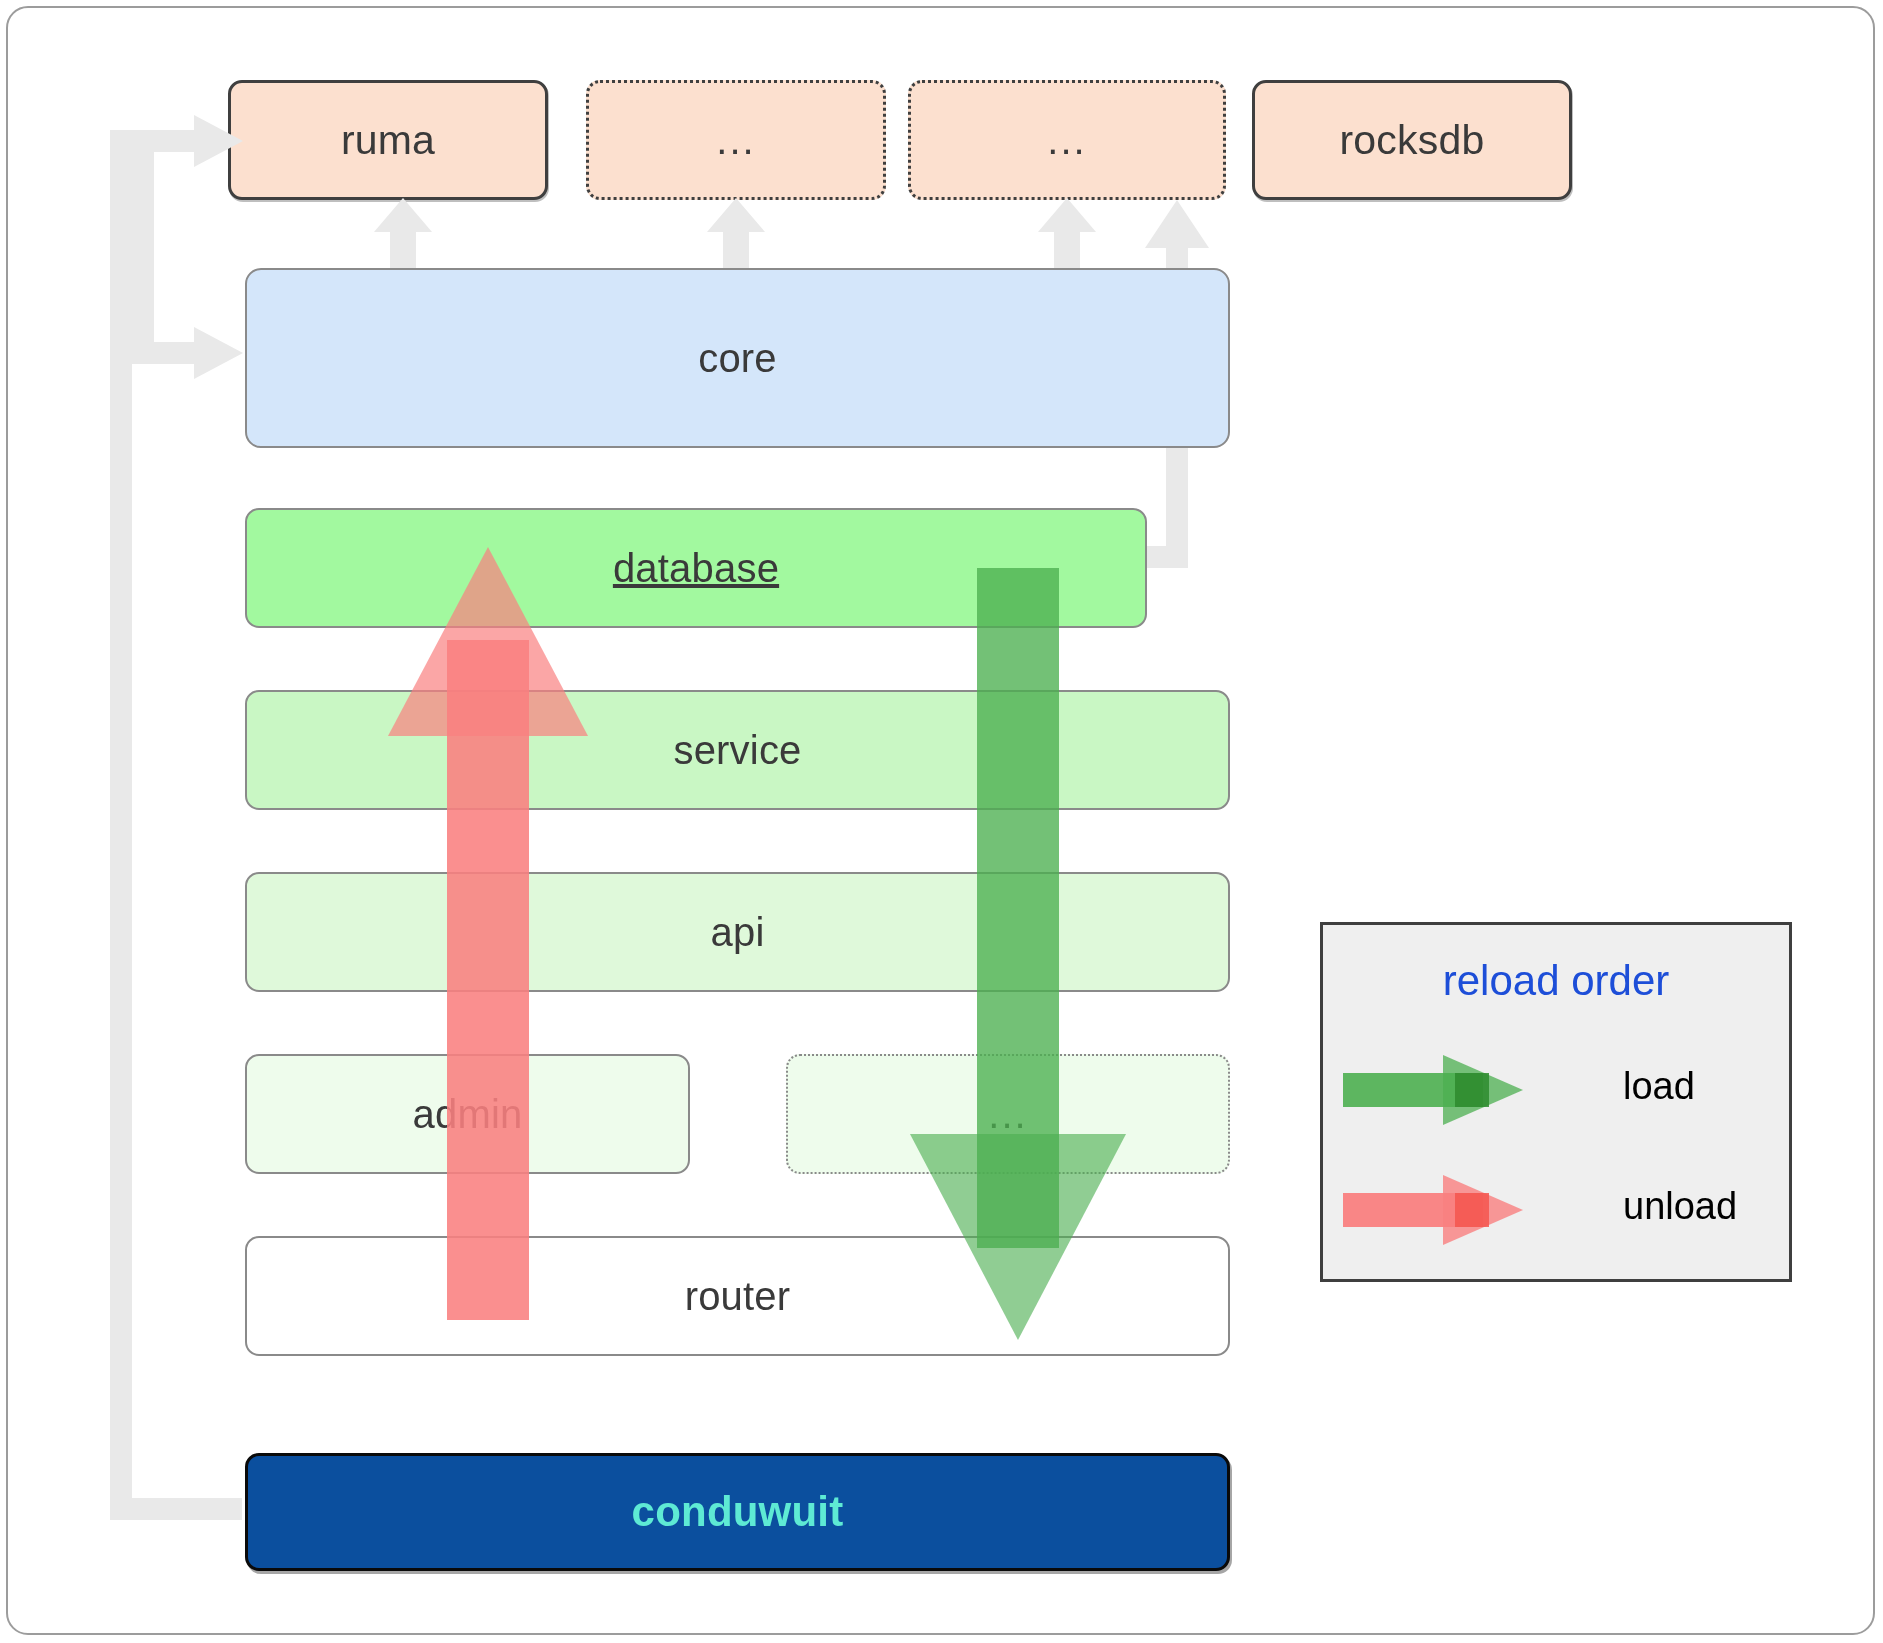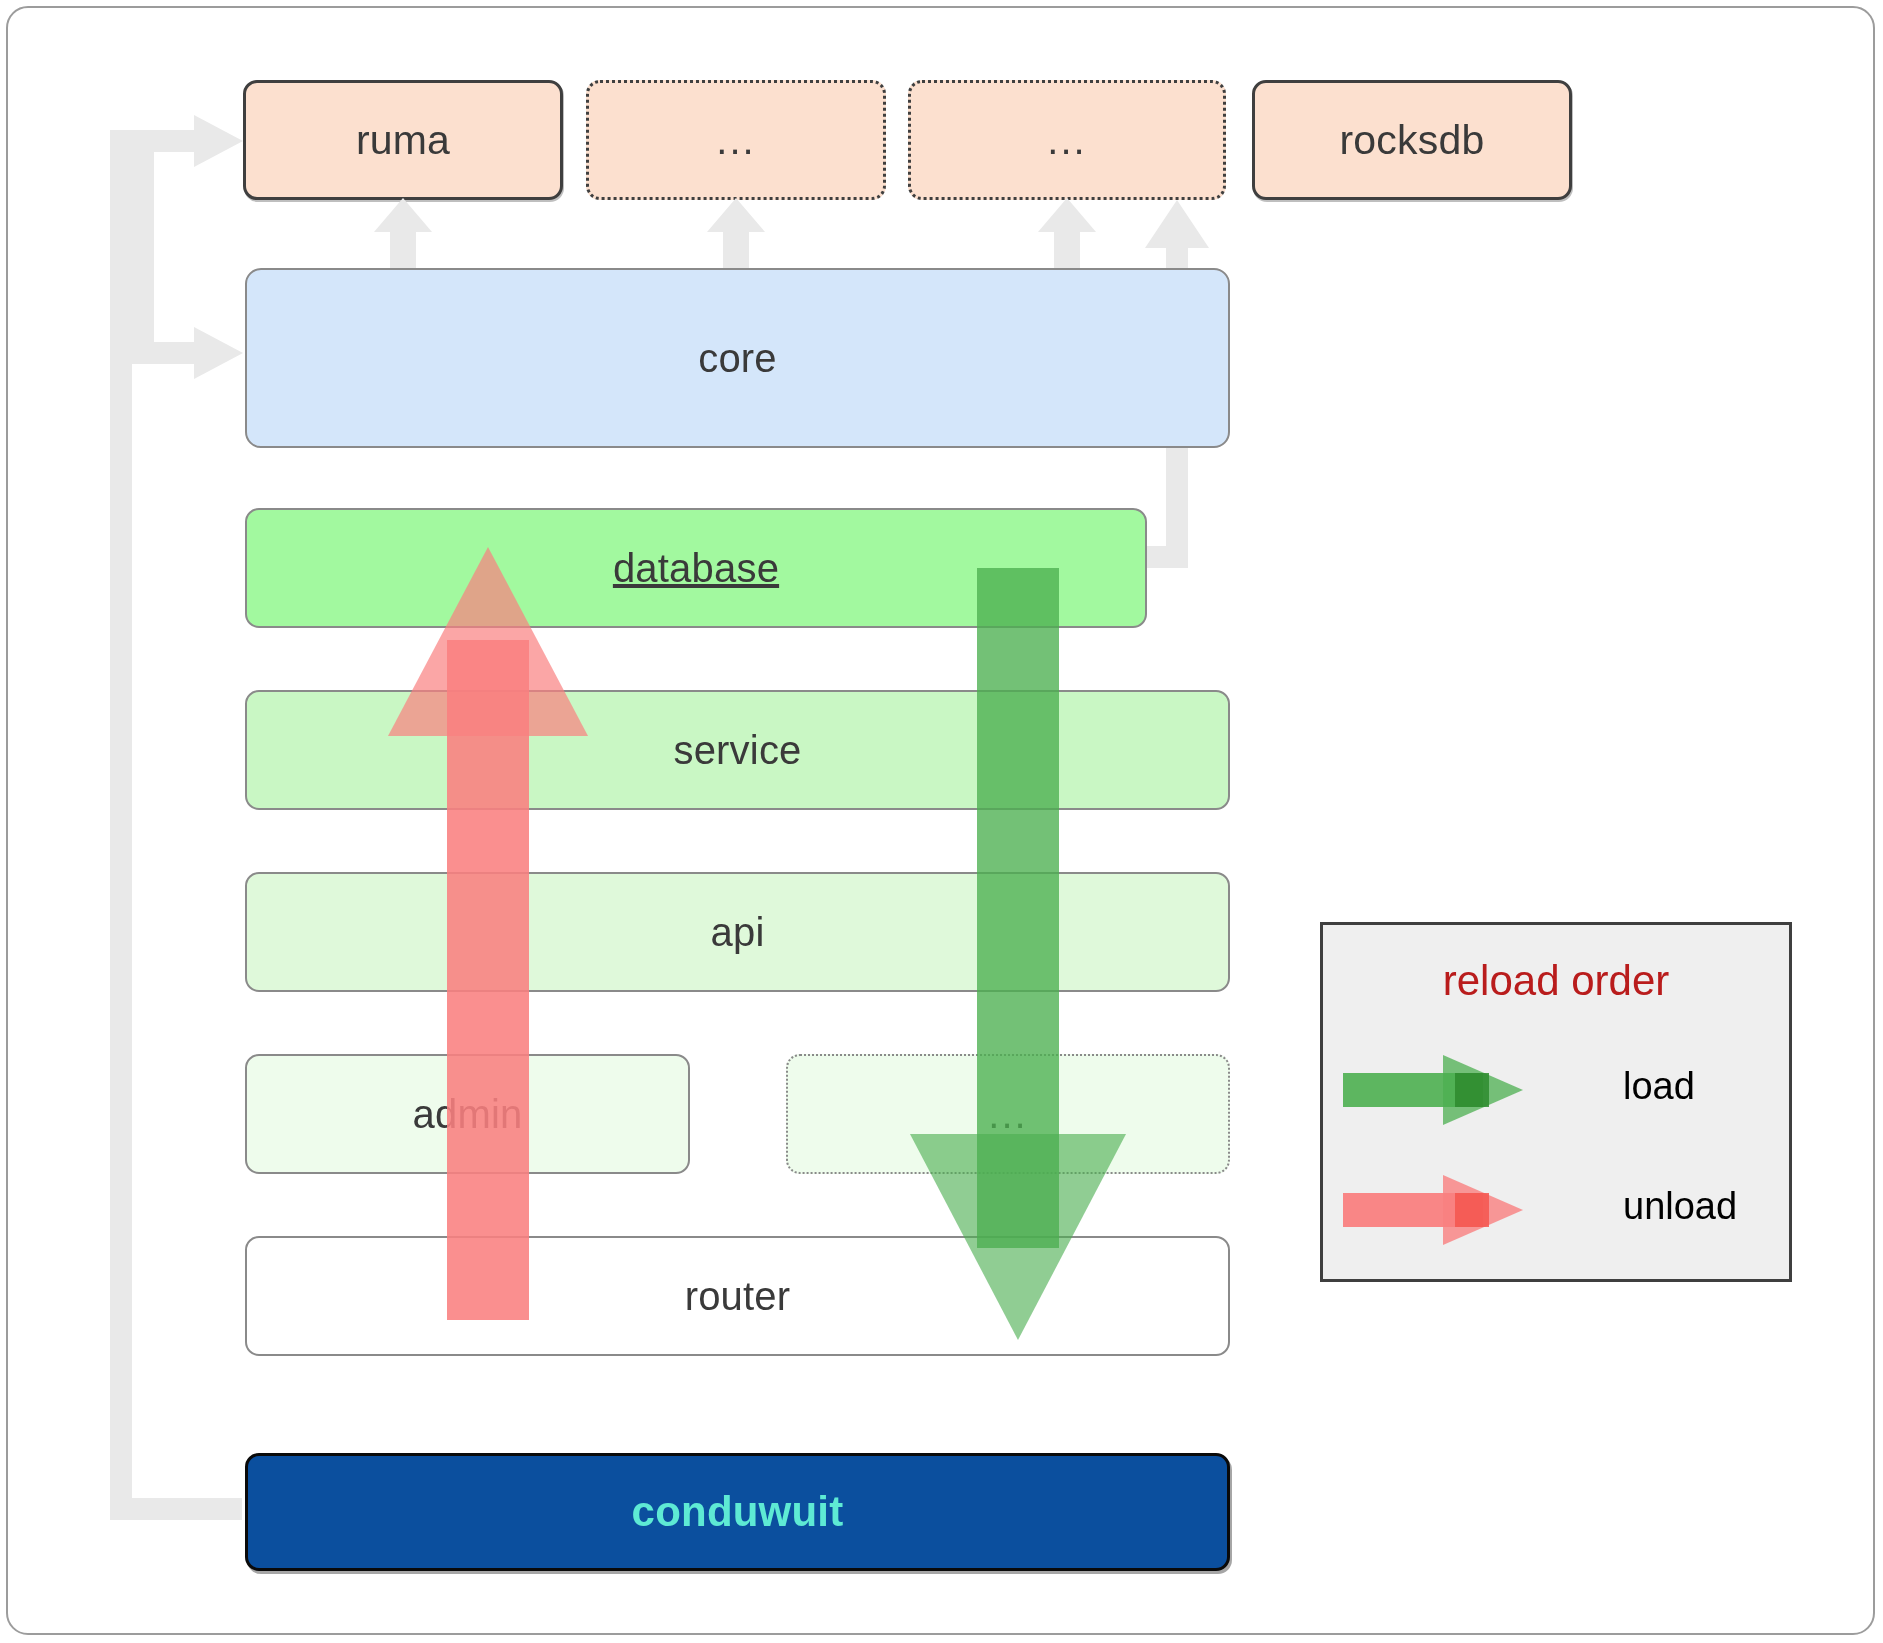--- a/index.html
+++ b/index.html
@@ -89,21 +89,21 @@
     border: 3px solid #3f3f3f;
     box-sizing: border-box;
   }
   #legend-title {
     position: absolute;
     top: 32px;
     left: 0;
     width: 100%;
     text-align: center;
     font-size: 42px;
-    color: #b91c1c;
+    color: #1d4ed8;
   }
   .legend-row {
     position: absolute;
     left: 0;
     width: 100%;
     height: 90px;
   }
   .legend-label {
     position: absolute;
     left: 300px;
@@ -128,21 +128,21 @@
 
   <div class="conn" style="left:110px; top:130px; width:22px; height:1390px;"></div>
   <div class="conn" style="left:110px; top:1498px; width:132px; height:22px;"></div>
   <div class="conn" style="left:132px; top:130px; width:62px; height:22px;"></div>
   <div class="conn" style="left:132px; top:342px; width:62px; height:22px;"></div>
   <div class="conn" style="left:132px; top:130px; width:22px; height:234px;"></div>
 
   <div class="conn" style="left:1020px; top:546px; width:168px; height:22px;"></div>
   <div class="conn" style="left:1166px; top:230px; width:22px; height:338px;"></div>
 
-  <div class="node dep" style="left:243px; top:80px; width:320px; height:120px;">
+  <div class="node dep" style="left:228px; top:80px; width:320px; height:120px;">
     <span class="lbl">ruma</span>
   </div>
 
   <div class="node dep dotted" style="left:586px; top:80px; width:300px; height:120px;">
     <span class="lbl ellipsis">...</span>
   </div>
 
   <div class="node dep dotted" style="left:908px; top:80px; width:318px; height:120px;">
     <span class="lbl ellipsis">...</span>
   </div>

